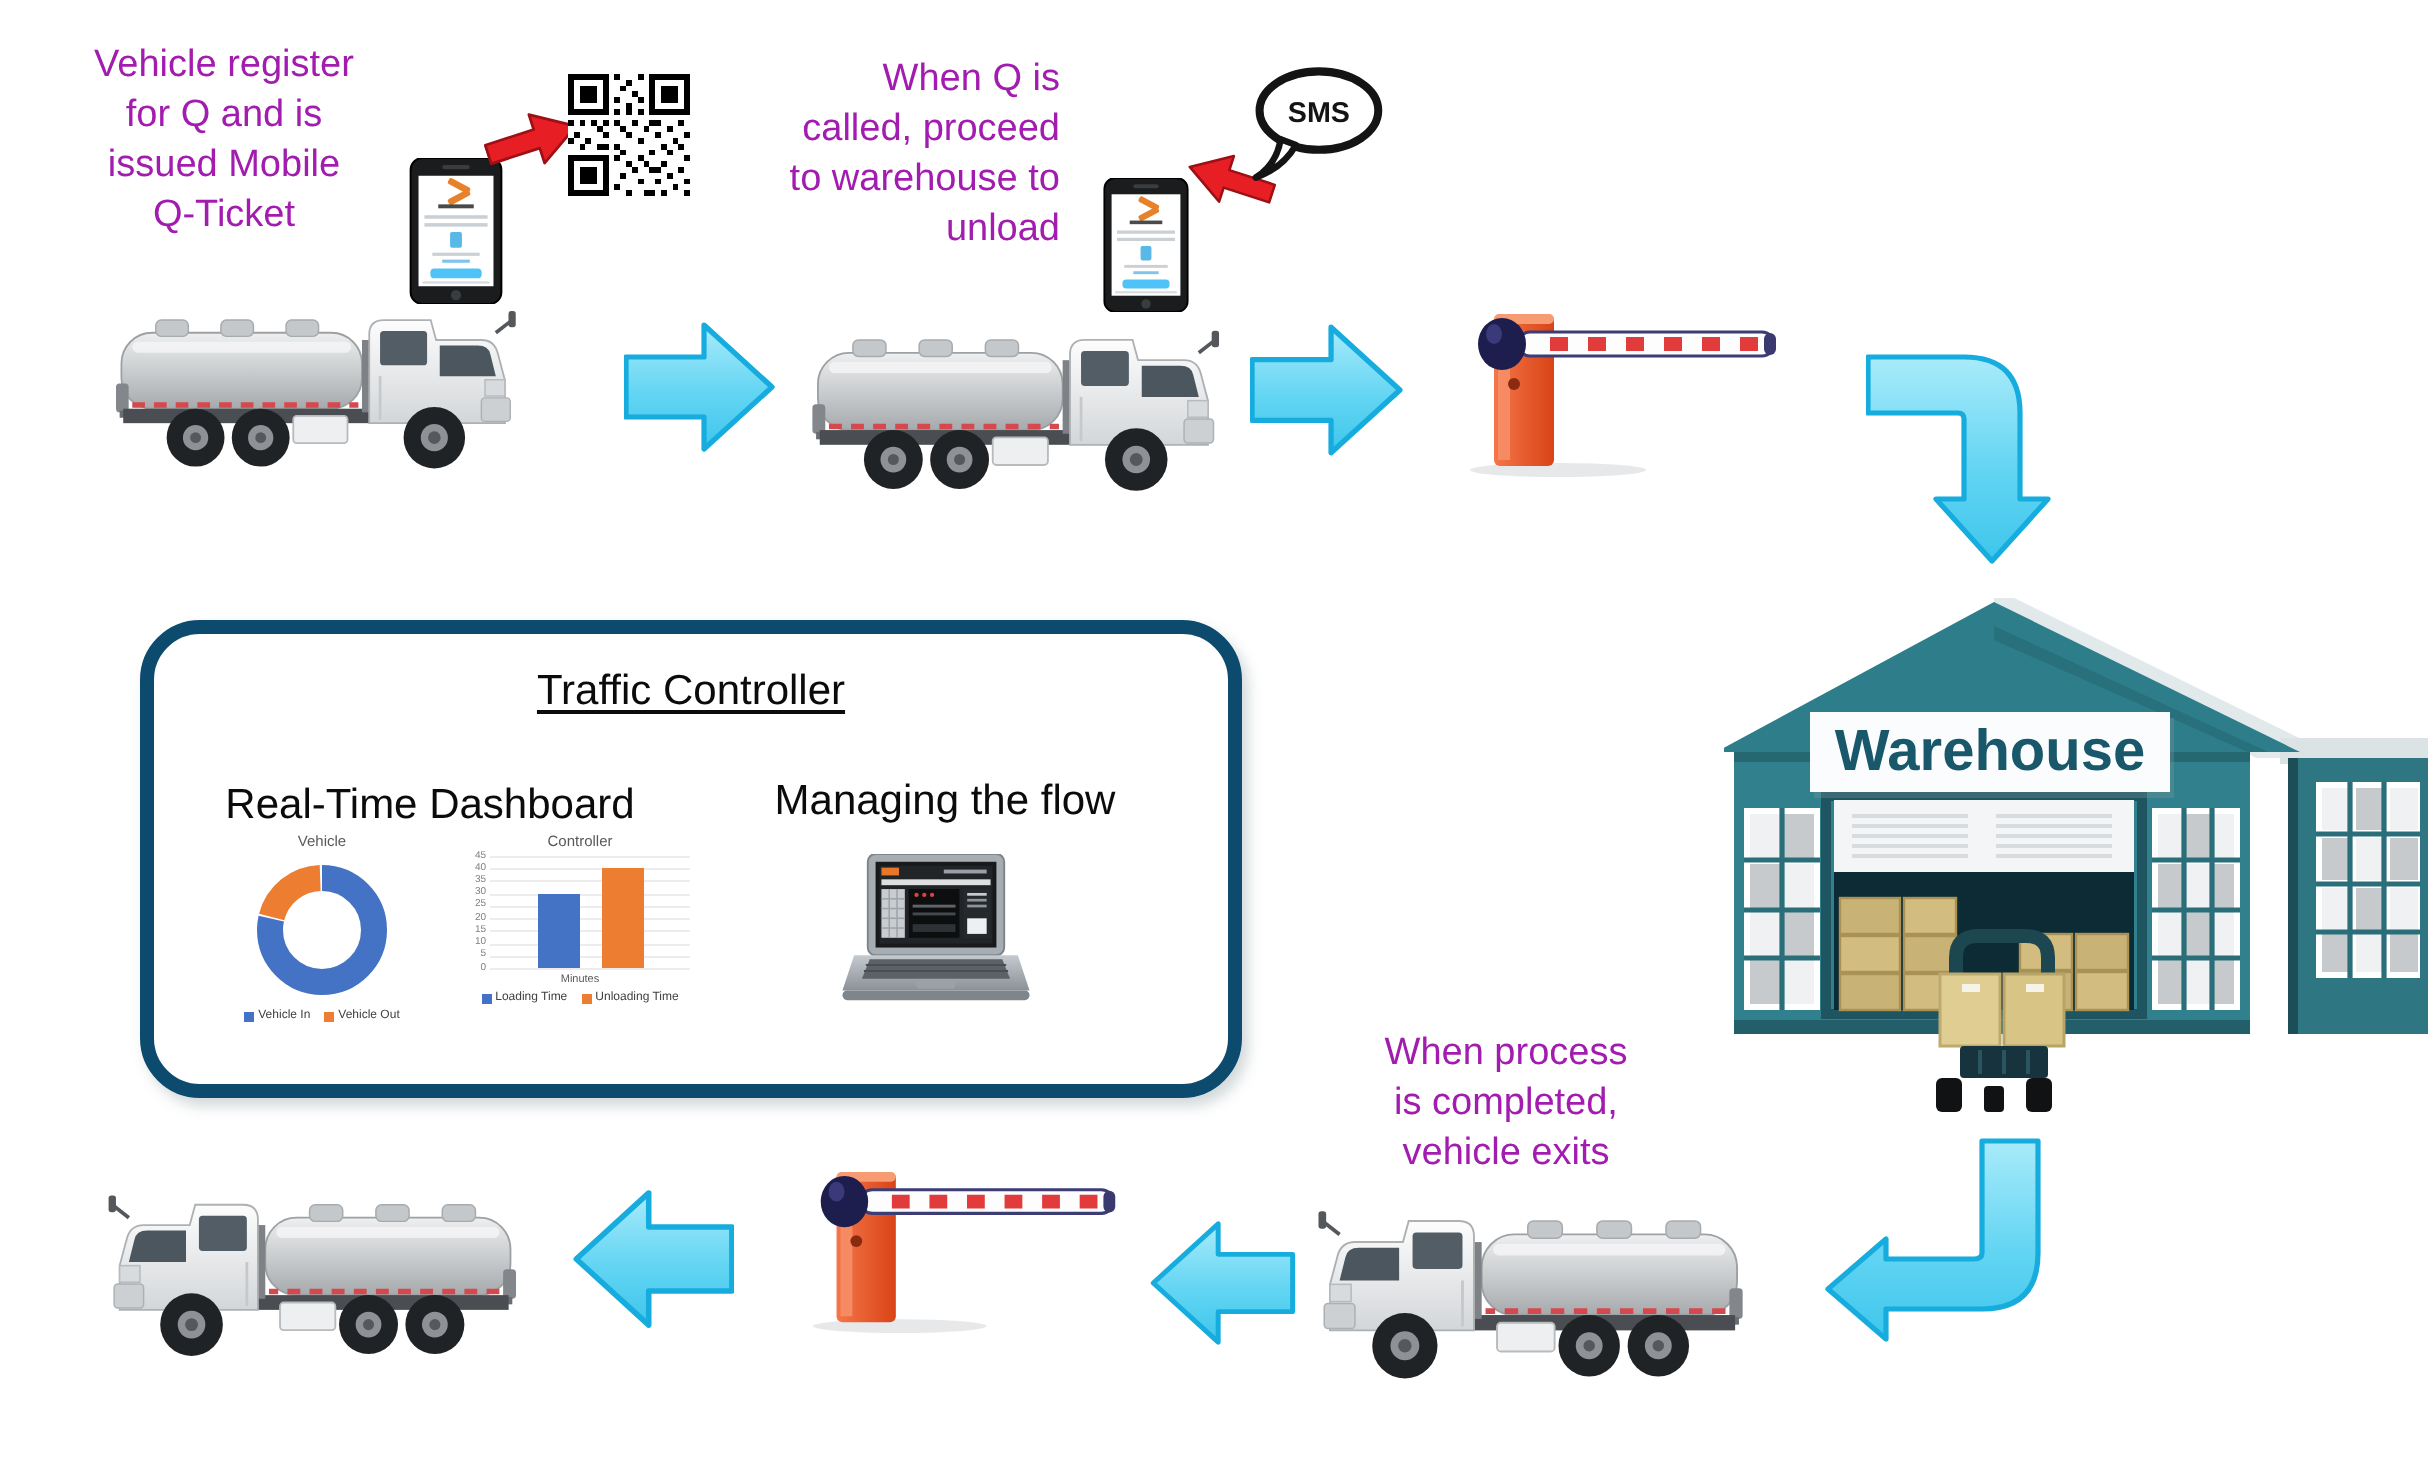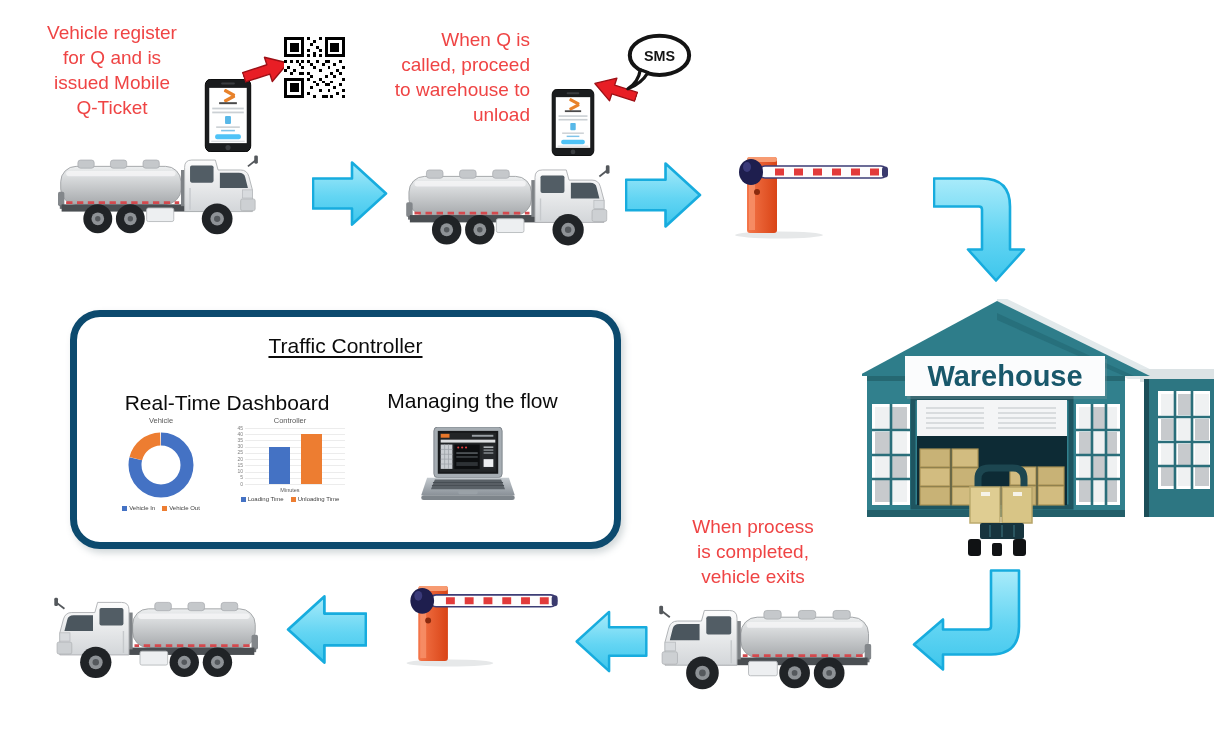--- a/index.html
+++ b/index.html
@@ -1,44 +1,44 @@
 <!DOCTYPE html>
 <html><head>
 <meta charset="utf-8">
 <style>
   html,body{margin:0;padding:0;background:#fff;}
   .canvas{position:relative;width:1215px;height:732px;background:#ffffff;overflow:hidden;
           font-family:"Liberation Sans",sans-serif;color:#0b0b0b;}
   .abs{position:absolute;}
-  .caption{position:absolute;text-align:center;white-space:pre-line;font-size:19px;line-height:25px;color:#ef4444;}
+  .caption{position:absolute;text-align:center;white-space:pre-line;font-size:19px;line-height:25px;color:#a21caf;}
   
   .controller-box{position:absolute;left:70px;top:310px;width:537px;height:225px;background:#fff;
       border:7px solid #0c4a6e;border-radius:30px;box-shadow:3px 4px 7px rgba(90,110,120,.28);}
   .tc-title{position:absolute;left:0;right:0;top:17px;text-align:center;font-size:21px;
       text-decoration:underline;text-underline-offset:3px;}
   .tc-sub{position:absolute;text-align:center;font-size:21px;}
-  .tc-sub.rtd{left:20px;top:74px;width:260px;}
+  .tc-sub.rtd{left:8px;top:74px;width:260px;}
   .tc-sub.mtf{left:288px;top:72px;width:215px;}
   
   .mini-chart{position:absolute;font-size:6px;color:#595959;}
   .mc-title{text-align:center;font-size:7.5px;color:#595959;margin-bottom:3px;}
   .donut-block{left:32px;top:99px;width:104px;}
   .donut-block svg{display:block;margin:0 auto;}
   .bar-block{left:152px;top:99px;width:122px;}
   .bar-plot{position:relative;height:56px;margin:2px 6px 0 16px;display:flex;align-items:flex-end;
       justify-content:center;gap:11px;border-bottom:1px solid #D0D0D0;}
   .grid-line{position:absolute;left:0;right:0;height:1px;background:#ECECEC;}
   .tick-label{position:absolute;left:-14px;width:12px;text-align:right;font-size:5px;color:#7F7F7F;line-height:5px;}
   .bar{position:relative;width:21px;z-index:1;}
   .mc-xlabel{text-align:center;font-size:5.5px;color:#595959;margin-top:2px;}
   .mc-legend{display:flex;justify-content:center;gap:7px;margin-top:3px;font-size:6px;color:#404040;white-space:nowrap;}
   .lg-item{display:inline-flex;align-items:center;gap:2px;}
   .lg-mark{display:inline-block;width:5px;height:5px;}
   
-  .wh-sign{position:absolute;left:905px;top:356px;width:200px;height:40px;background:#FBFCFD;
+  .wh-sign{position:absolute;left:905px;top:356px;width:180px;height:40px;background:#FBFCFD;
       text-align:center;line-height:40px;font-size:29px;font-weight:bold;color:#19586B;
       box-shadow:2px 3px 0 rgba(120,150,155,.35);}
   .sms-text{font-family:"Liberation Sans",sans-serif;font-weight:bold;}
 </style>
 </head>
 <body>
 
 <div class="canvas">
 
   <svg width="0" height="0" style="position:absolute" aria-hidden="true">

